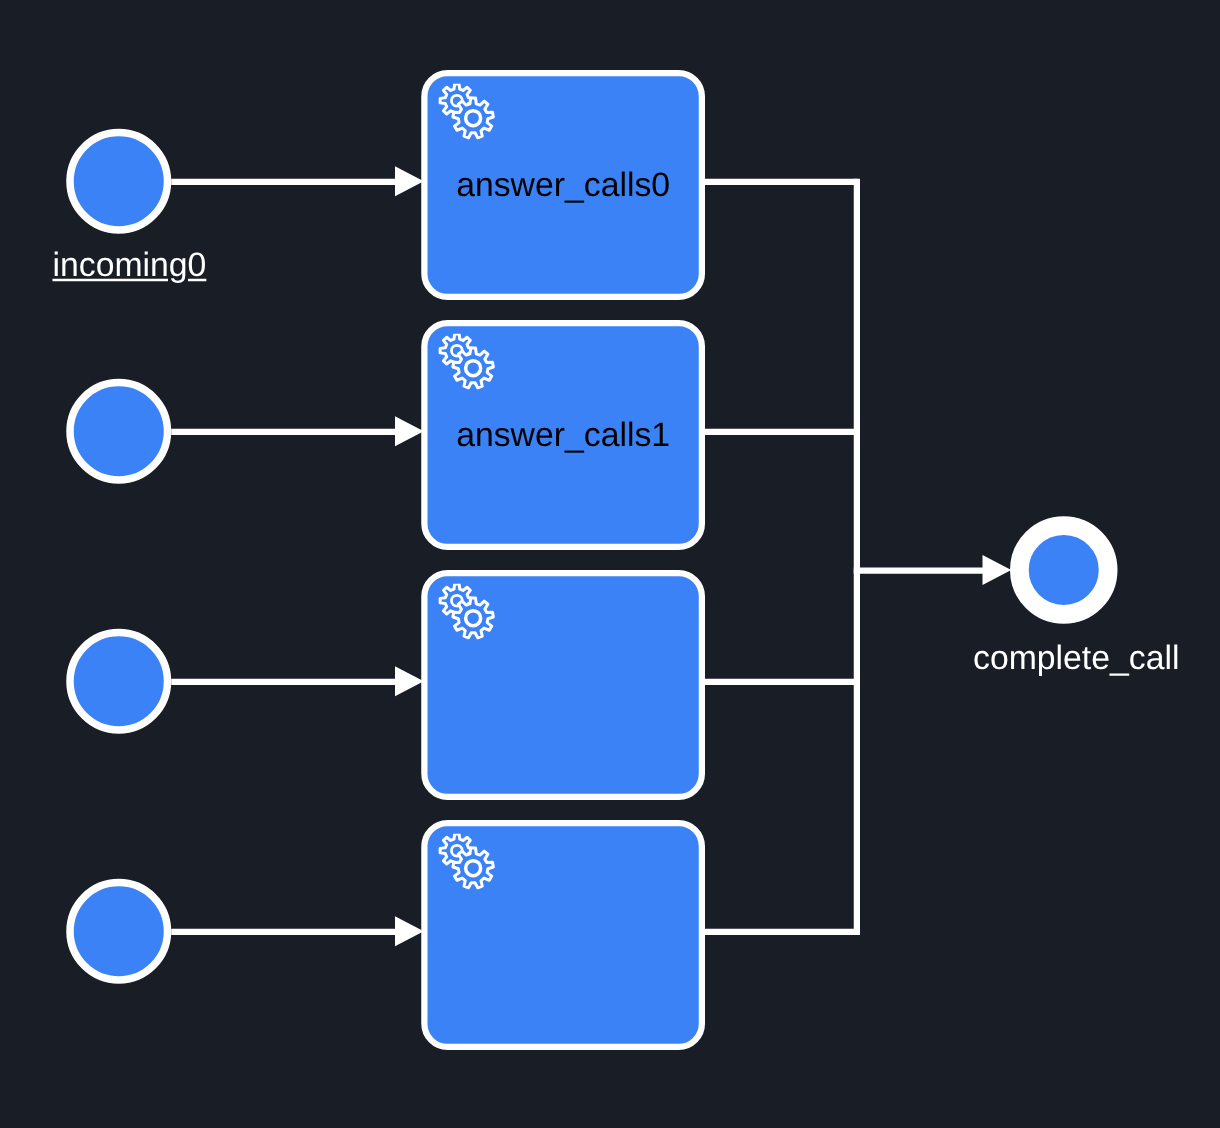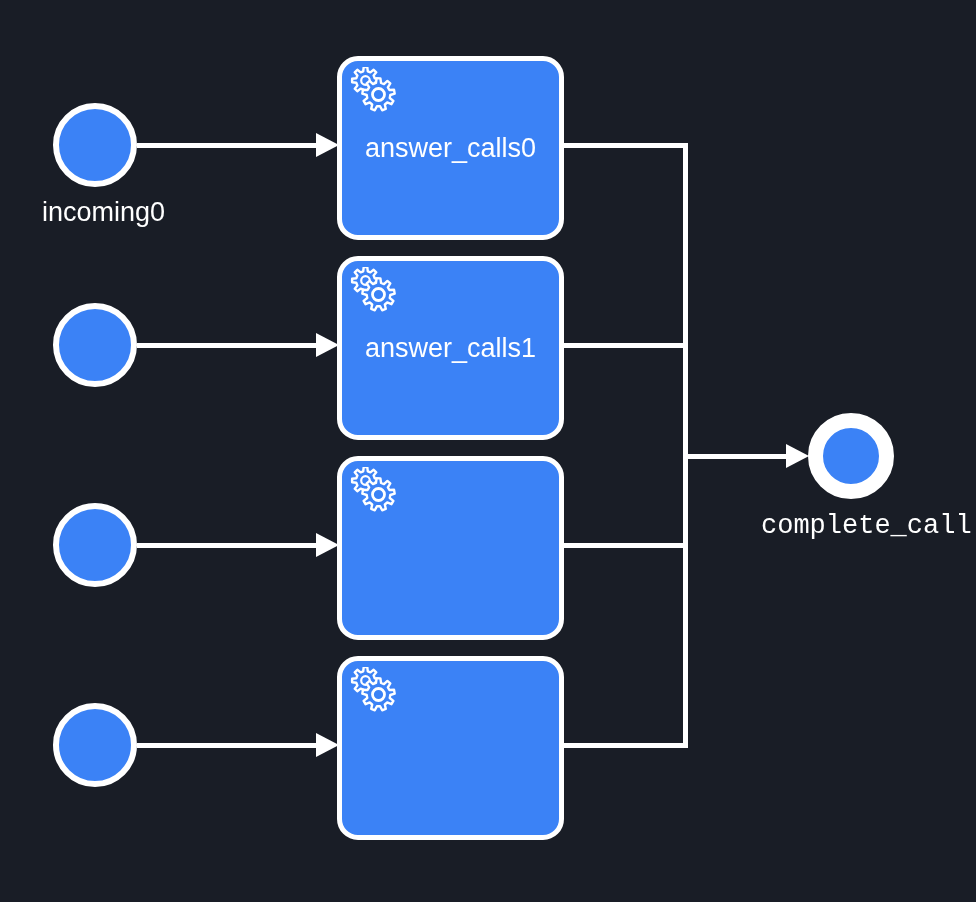--- a/index.html
+++ b/index.html
@@ -17,21 +17,21 @@
   .r0{--i:0;} .r1{--i:1;} .r2{--i:2;} .r3{--i:3;}
 
   
   .start-circle{
     position:absolute;left:53px;top:calc(103px + var(--i)*200px);
     width:84px;height:84px;border-radius:50%;
     background:var(--node);border:6px solid var(--stroke);
   }
   .start-label{
     position:absolute;left:42px;top:calc(196px + var(--i)*200px);
-    font-size:27px;line-height:32px;color:#fff;white-space:nowrap;
+    font-size:27px;line-height:32px;color:#fff;white-space:nowrap;text-decoration:underline;
   }
 
   
   .edge{position:absolute;height:5px;background:var(--stroke);}
   .edge-in{left:137px;top:calc(143px + var(--i)*200px);width:181px;}
   .edge-out{left:564px;top:calc(143px + var(--i)*200px);width:122px;}
   .merge-line{position:absolute;left:683px;top:143px;width:5px;height:605px;background:var(--stroke);}
   .edge-branch{left:683px;top:454px;width:104px;}
 
   .arrowhead{
@@ -42,32 +42,32 @@
   .arrow-in{left:316px;top:calc(133px + var(--i)*200px);}
   .arrow-end{left:786px;top:444px;}
 
   
   .task{
     position:absolute;left:337px;top:calc(56px + var(--i)*200px);
     width:227px;height:184px;
     background:var(--node);border:5px solid var(--stroke);border-radius:21px;
     display:flex;align-items:center;justify-content:center;
   }
-  .task-label{font-size:27px;color:#ffffff;white-space:nowrap;}
+  .task-label{font-size:27px;color:#000000;white-space:nowrap;}
   .gear{position:absolute;left:8px;top:6px;width:46px;height:46px;}
 
   
   .end-circle{
     position:absolute;left:808px;top:413px;
     width:86px;height:86px;border-radius:50%;
     background:var(--node);border:15px solid var(--stroke);
   }
   .end-label{
     position:absolute;left:761px;top:510px;width:200px;
-    font-size:27px;line-height:32px;color:#fff;text-align:center;white-space:nowrap;font-family:Liberation Mono, monospace;
+    font-size:27px;line-height:32px;color:#fff;text-align:center;white-space:nowrap;
   }
 </style>
 </head>
 <body>
 
 <div class="canvas">
 
   <div class="start-circle r0"></div>
   <div class="start-label r0">incoming0</div>
   <div class="edge edge-in r0"></div>

